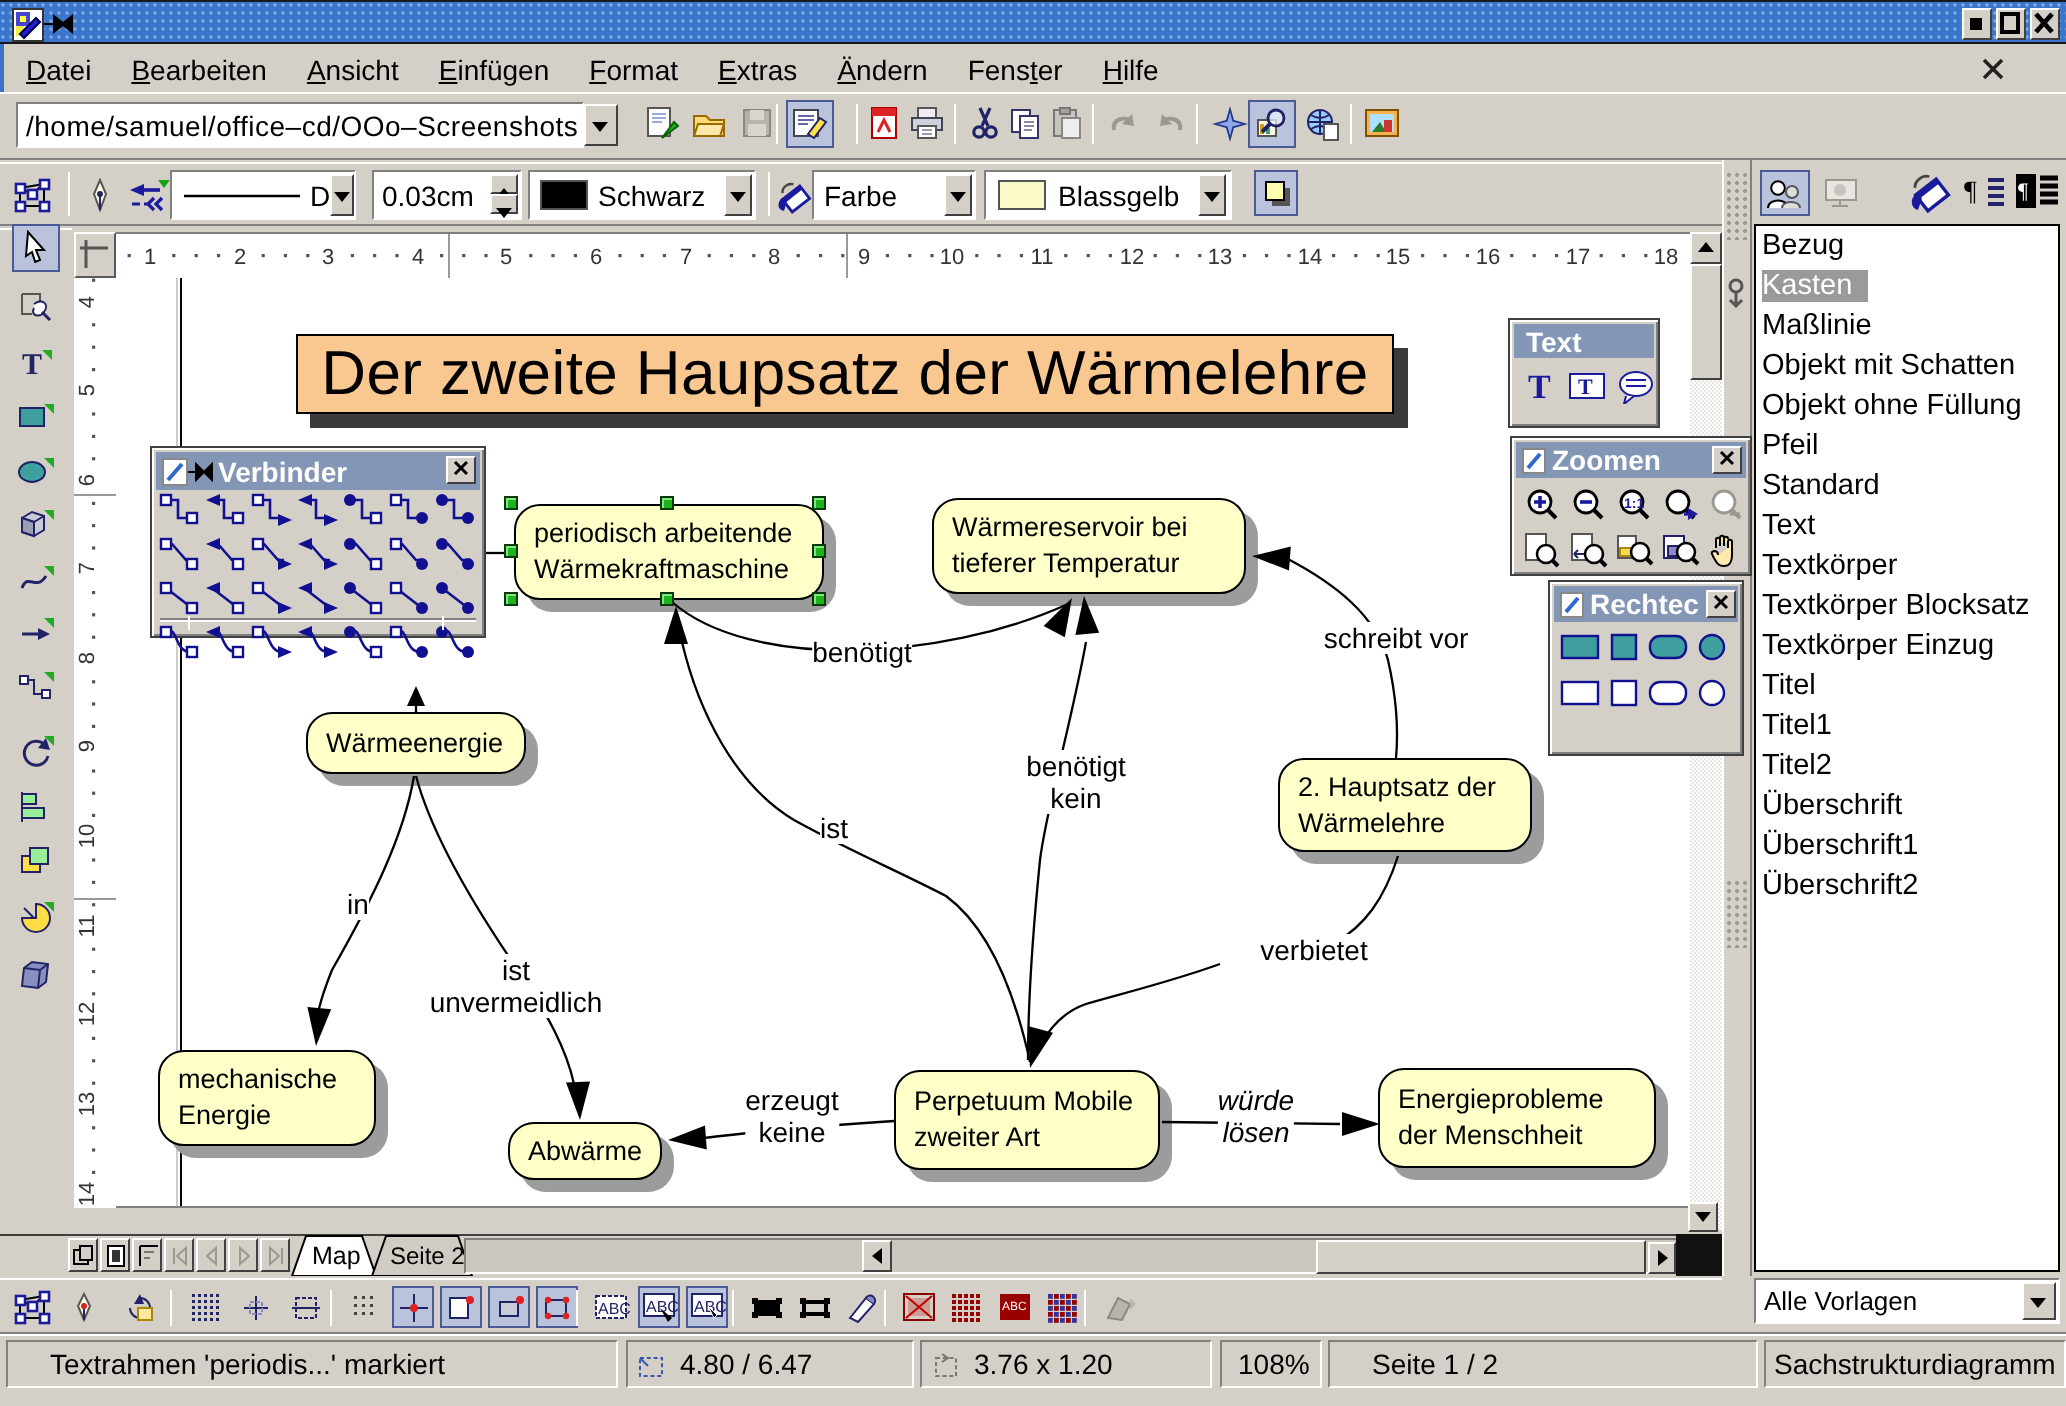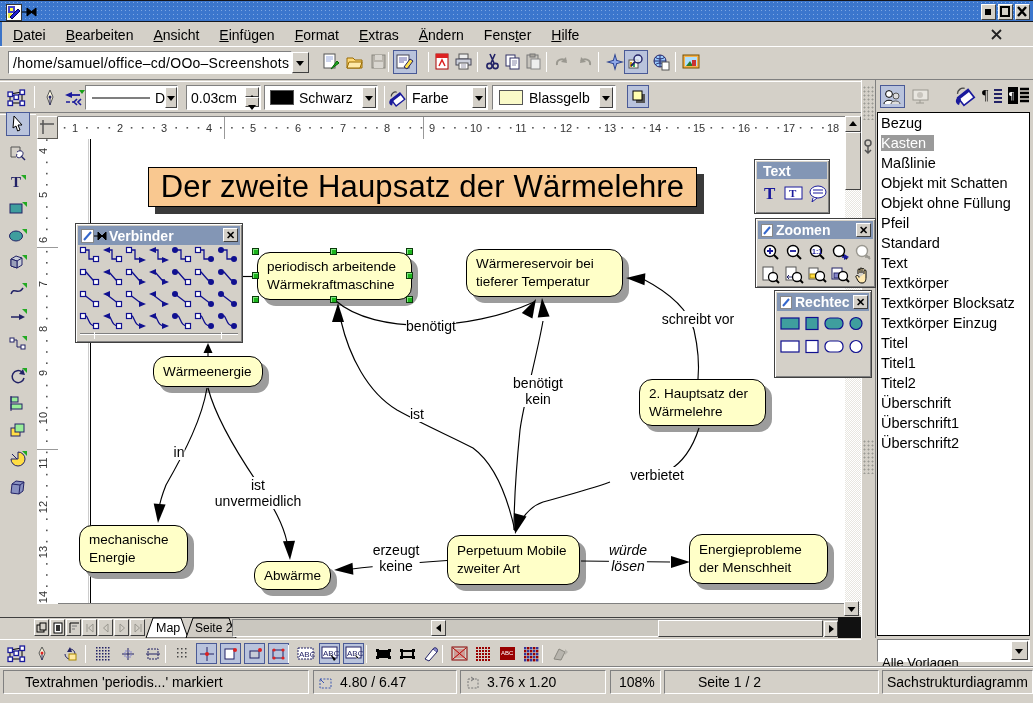--- a/index.html
+++ b/index.html
@@ -546,21 +546,21 @@
 <div class="lbl" style="left:628px;top:558px;transform:translate(-50%,-50%);font-style:italic;">würde<br>lösen</div>
 <div class="lbl" style="left:634px;top:475px;transform:translate(-50%,-50%);margin-left:23px;">verbietet</div>
 <div class="handle" style="left:252px;top:248px;"></div>
 <div class="handle" style="left:330px;top:248px;"></div>
 <div class="handle" style="left:406px;top:248px;"></div>
 <div class="handle" style="left:252px;top:272px;"></div>
 <div class="handle" style="left:406px;top:272px;"></div>
 <div class="handle" style="left:252px;top:296px;"></div>
 <div class="handle" style="left:330px;top:296px;"></div>
 <div class="handle" style="left:406px;top:296px;"></div>
-<div class="pal abs" style="left:75px;top:223px;width:168px;height:120px;">
+<div class="pal abs" style="left:75px;top:223px;width:168px;height:96px;">
     <div class="pal-title" style="height:19px;">
 <svg width="13" height="14" style="background:#fff;border:1px solid #888;">
         <path d="M2 10 L9 2" stroke="#36c" stroke-width="2"></path>
       </svg>
 <svg width="13" height="10">
         <path d="M0 5 h4 M4 1 l4 4 -4 4z M12 1 l-4 4 4 4z" fill="#000" stroke="#000"></path>
       </svg>
 <span style="margin-left:2px;">Verbinder</span>
     </div>
     <div class="palX" style="right:4px;top:4px;">✕</div>
@@ -893,21 +893,21 @@
     <div class="stylitem">Textkörper Blocksatz</div>
     <div class="stylitem">Textkörper Einzug</div>
     <div class="stylitem">Titel</div>
     <div class="stylitem">Titel1</div>
     <div class="stylitem">Titel2</div>
     <div class="stylitem">Überschrift</div>
     <div class="stylitem">Überschrift1</div>
     <div class="stylitem">Überschrift2</div>
   </div>
 <div class="abs sunk" style="left:877px;top:639px;width:153px;height:23px;background:#fff;">
- <span style="font-size:13px;position:absolute;left:4px;top:15px;text-align:center;">Alle Vorlagen</span>
+ <span style="font-size:13px;position:absolute;left:4px;top:3px;text-align:center;">Alle Vorlagen</span>
   </div>
 <div class="btn abs" style="left:1011px;top:641px;width:17px;height:19px;"><svg width="15" height="17">
       <polygon points="3,7 11,7 7,12" fill="#000"></polygon>
     </svg></div>
 <div class="abs" style="left:0;top:617px;width:861px;height:21px;background:#d4d0c8;border-top:1px solid #404040;"></div>
 <div class="btn abs" style="left:34px;top:619px;width:15px;height:17px;display:flex;align-items:center;justify-content:center;">
     <svg width="12" height="12">
       <rect x="1" y="3" width="7" height="7" fill="none" stroke="#000"></rect>
       <rect x="4" y="1" width="6" height="7" fill="#d4d0c8" stroke="#000"></rect>
     </svg>
@@ -1207,17 +1207,17 @@
 <div class="statp" style="left:460px;width:146px;">
  <svg width="16" height="13" style="margin-left:4px;">
       <rect x="3" y="3" width="10" height="9" fill="none" stroke="#777" stroke-dasharray="2 1.4"></rect>
       <path d="M6 1 l3 2 -3 2" fill="none" stroke="#777"></path>
     </svg>
  <span style="margin-left:6px;">3.76 x 1.20</span>
   </div>
 <div class="statp" style="left:610px;width:51px;">
     <span style="margin-left:8px;">108%</span>
   </div>
-<div class="statp" style="left:664px;width:215px;padding-left:12px;">
+<div class="statp" style="left:664px;width:215px;">
     <span style="margin-left:21px;">Seite 1 / 2</span>
   </div>
 <div class="statp" style="left:882px;width:151px;">
     <span style="margin-left:4px;">Sachstrukturdiagramm</span>
   </div>
 </body></html>

